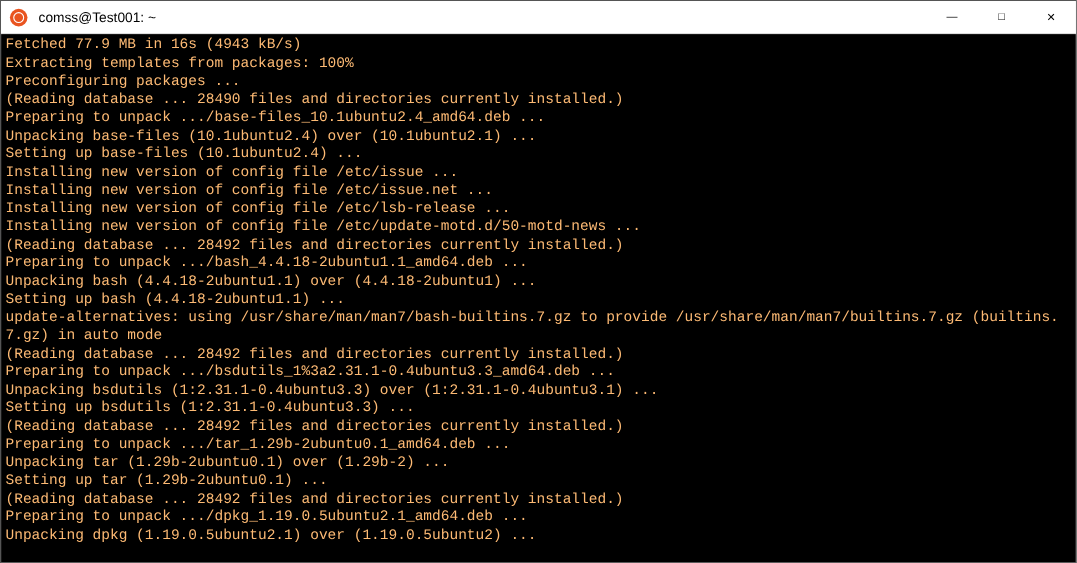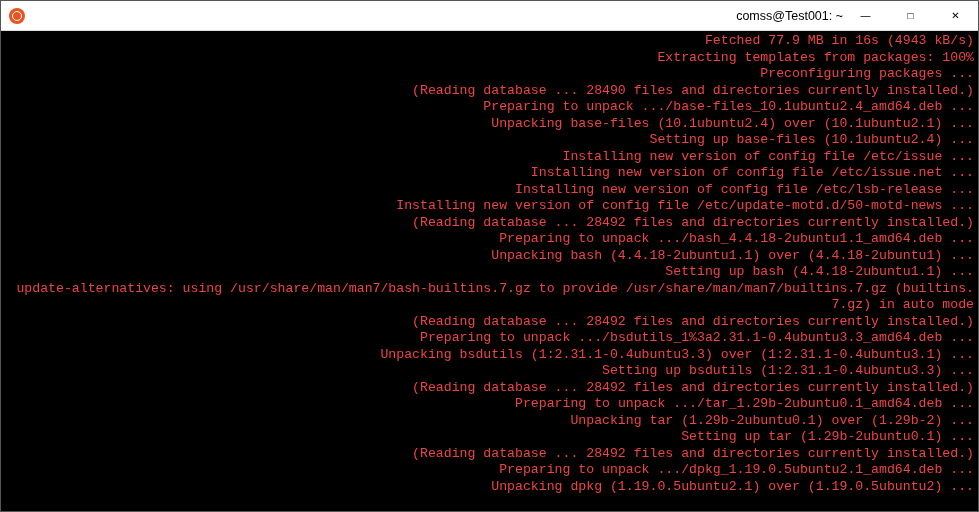--- a/index.html
+++ b/index.html
@@ -1,15 +1,15 @@
 <!DOCTYPE html>
 <html><head>
   <meta charset="utf-8">
   <style>
-    * { margin: 0; padding: 0; box-sizing: border-box; text-align: right; }
+    * { margin: 0; padding: 0; box-sizing: border-box; }
     body {
       font-family: "Segoe UI", Tahoma, sans-serif;
       background: #fff;
       width: 979px;
       height: 512px;
       overflow: hidden;
     }
     .window {
       width: 979px;
       height: 512px;
@@ -61,21 +61,21 @@
       display: flex;
       align-items: center;
       justify-content: center;
       font-family: "Segoe UI Symbol", sans-serif;
       font-size: 10px;
       color: #000;
     }
     .terminal {
       flex: 1;
       background: #000;
-      color: #ef4444;
+      color: #fdba74;
       font-family: "Consolas", "Courier New", monospace;
       font-size: 13.2px;
       line-height: 16.5px;
       padding: 2px 4px 16px 4px;
       overflow: hidden;
       display: flex;
       flex-direction: column;
       white-space: pre-wrap;
       word-break: break-all;
     }

